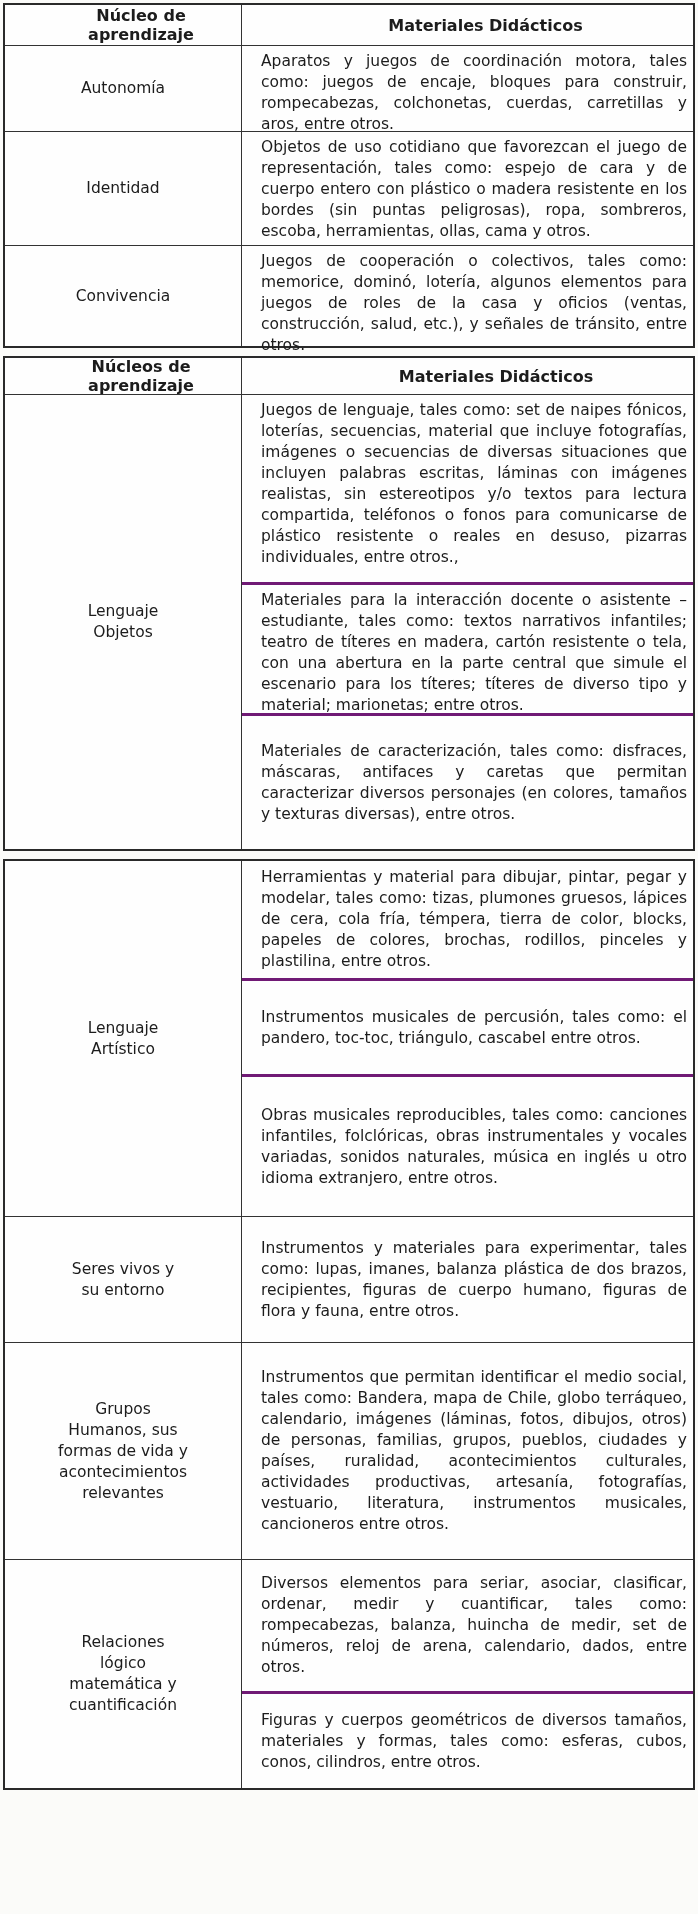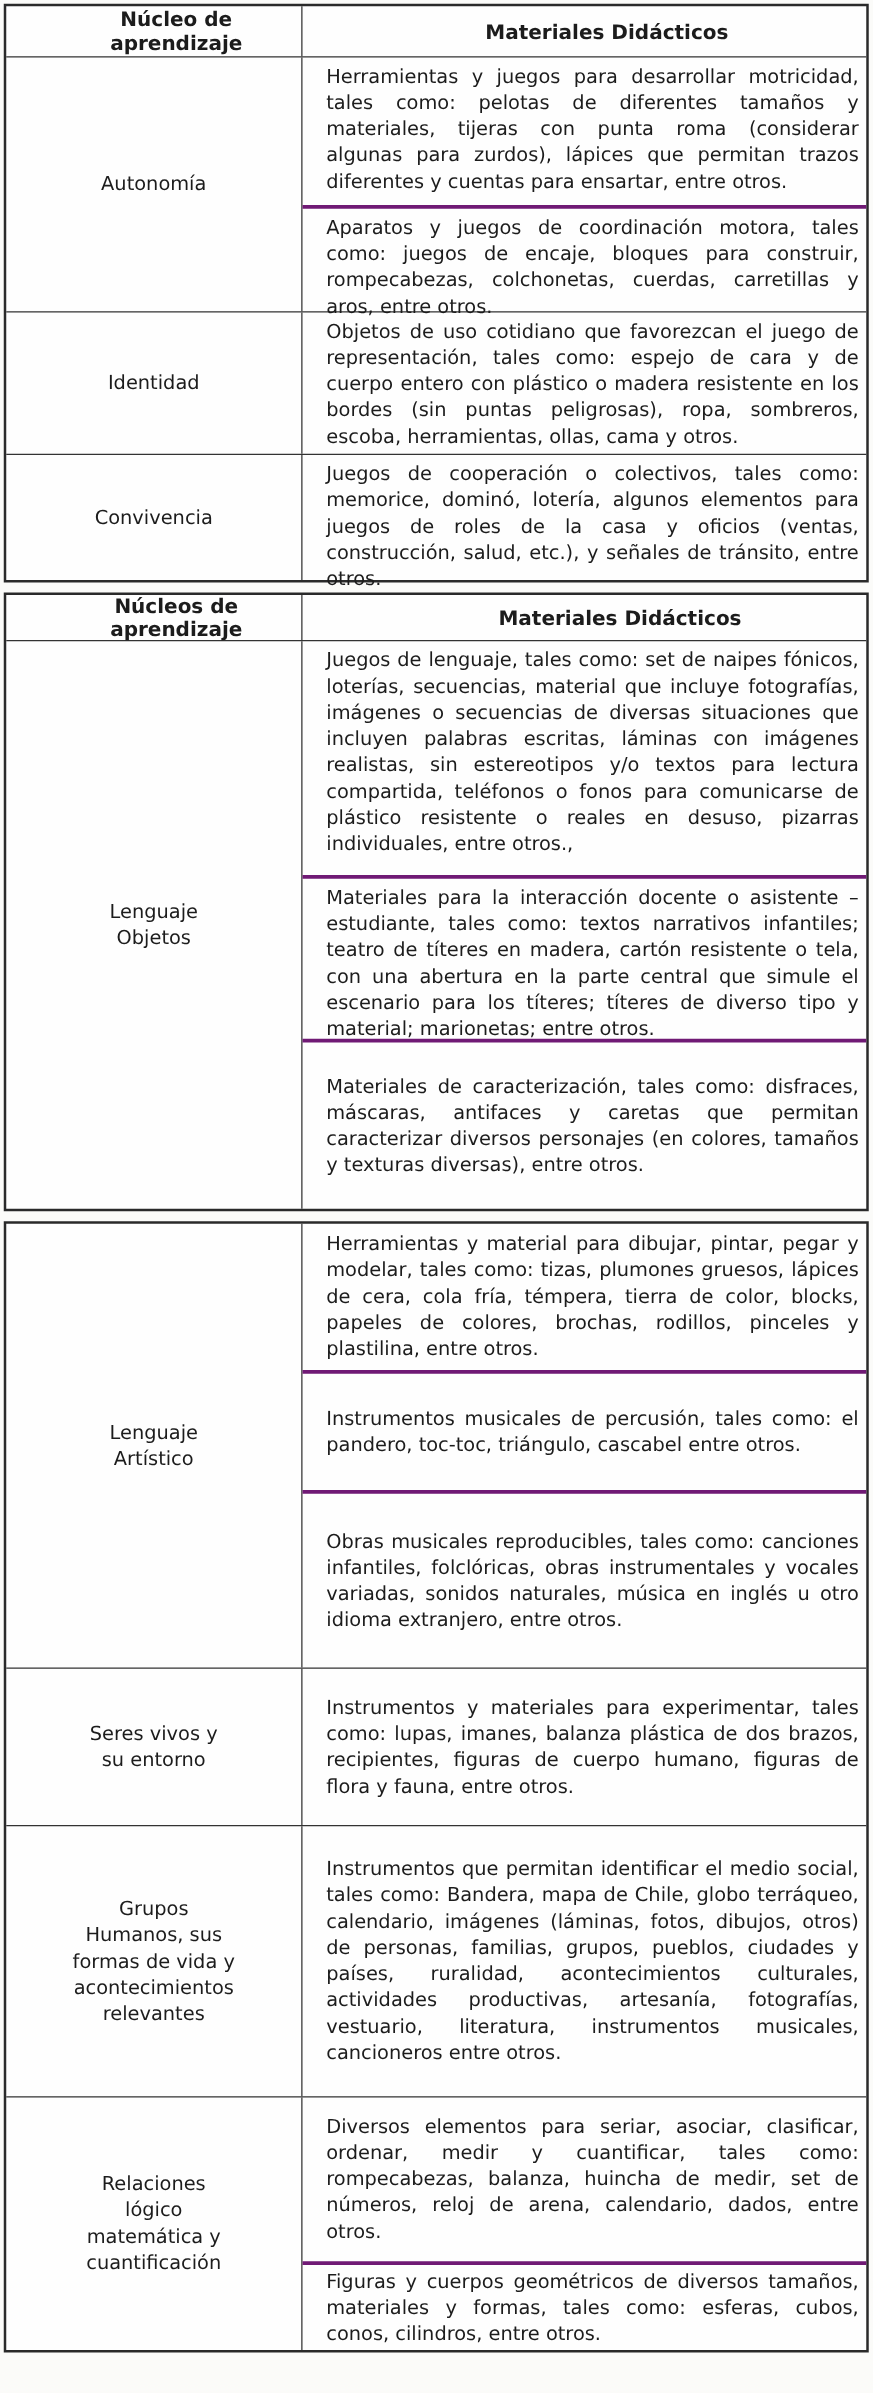--- a/index.html
+++ b/index.html
@@ -83,23 +83,20 @@
       <div class="content-cell">
         <span>Materiales Didácticos</span>
       </div>
     </div>
 
     <div class="trow">
       <div class="label-cell">
         <span>Autonomía</span>
       </div>
       <div class="content-col">
-        <div class="sub-cell" style="height:118px">
-          <p class="cell-text">Herramientas y juegos para desarrollar motricidad, tales como: pelotas de diferentes tamaños y materiales, tijeras con punta roma (considerar algunas para zurdos), lápices que permitan trazos diferentes y cuentas para ensartar, entre otros.</p>
-        </div>
         <div class="sub-cell" style="height:85px">
           <p class="cell-text">Aparatos y juegos de coordinación motora, tales como: juegos de encaje, bloques para construir, rompecabezas, colchonetas, cuerdas, carretillas y aros, entre otros.</p>
         </div>
       </div>
     </div>
 
     <div class="trow">
       <div class="label-cell">
         <span>Identidad</span>
       </div>
@@ -191,20 +188,20 @@
     </div>
 
     <div class="trow">
       <div class="label-cell">
         <span style="max-width:112px">Relaciones lógico matemática y cuantificación</span>
       </div>
       <div class="content-col">
         <div class="sub-cell vc" style="height:131px">
           <p class="cell-text">Diversos elementos para seriar, asociar, clasificar, ordenar, medir y cuantificar, tales como: rompecabezas, balanza, huincha de medir, set de números, reloj de arena, calendario, dados, entre otros.</p>
         </div>
-        <div class="sub-cell vc" style="height:71px">
+        <div class="sub-cell vc" style="height:97px">
           <p class="cell-text">Figuras y cuerpos geométricos de diversos tamaños, materiales y formas, tales como: esferas, cubos, conos, cilindros, entre otros.</p>
         </div>
       </div>
     </div>
   </div>
 
 </div>
 
 </body></html>

